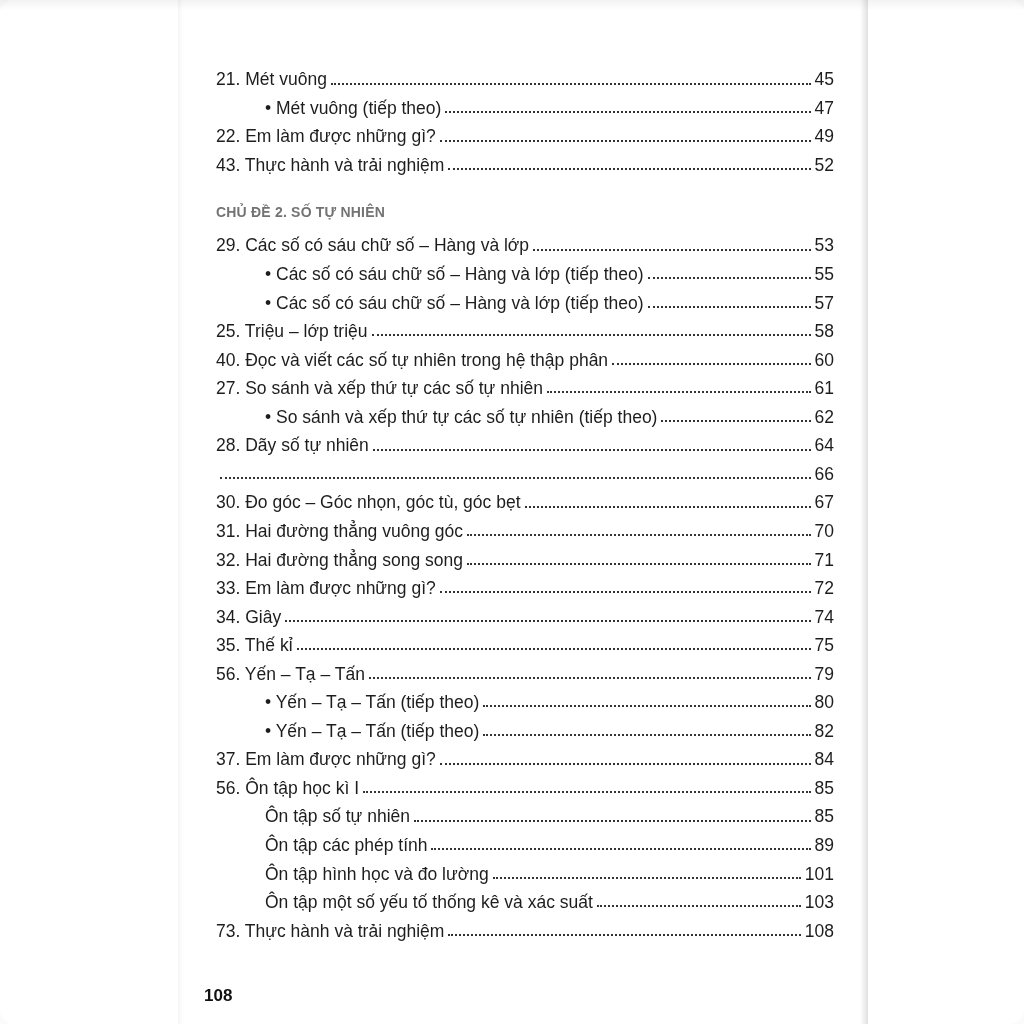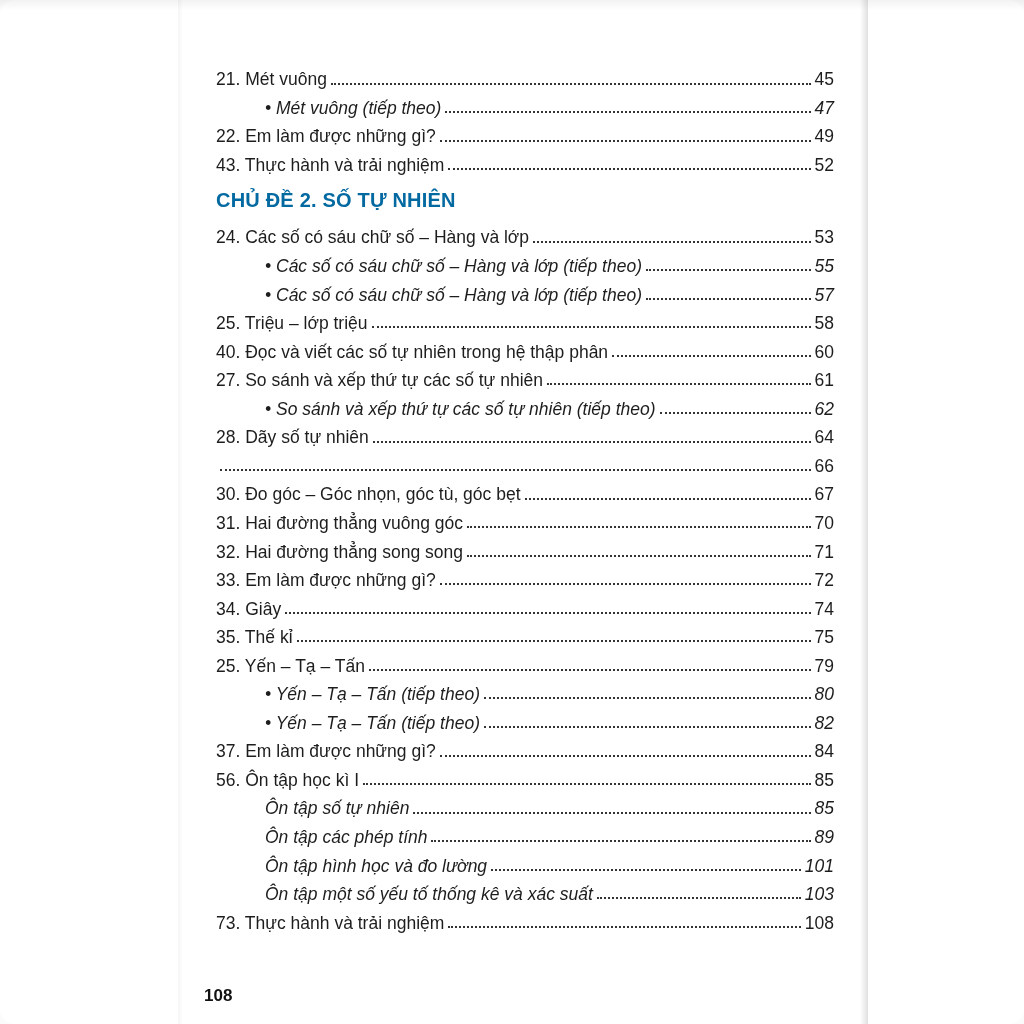--- a/index.html
+++ b/index.html
@@ -32,35 +32,35 @@
     position:absolute; left:216px; top:64px; width:618px;
   }
   .row {
     height:28.55px;
     display:flex;
     align-items:flex-end;
     padding-bottom:3px;
     font-size:17.5px;
     line-height:1.1;
   }
-  .row.ind1 { padding-left:49px;font-style:italic; }
+  .row.ind1 { padding-left:49px; }
   .label { white-space:nowrap; }
   .dots {
     flex:1;
     border-bottom:2.5px dotted #333333;
     margin:0 4px 5px 4px;
     min-width:12px;
   }
   .pnum { white-space:nowrap; }
   .toc-heading {
     font-weight:bold;
-    font-size:20px;
+    font-size:14px;
     letter-spacing:0.2px;
-    margin:11px 0 10px 0;
-    color:#0369a1;
+    margin:26px 0 10px 0;
+    color:#737373;
   }
   .footer-pagenum {
     position:absolute;
     left:204px;
     top:986px;
     font-size:17px;
     font-weight:bold;
     color:#111111;
   }
 </style>
@@ -88,21 +88,21 @@
         <span class="dots"></span>
         <span class="pnum">49</span>
       </div>
       <div class="row ind0">
         <span class="label">43. Thực hành và trải nghiệm</span>
         <span class="dots"></span>
         <span class="pnum">52</span>
       </div>
       <div class="toc-heading">CHỦ ĐỀ 2. SỐ TỰ NHIÊN</div>
       <div class="row ind0">
-        <span class="label">24. Các số có sáu chữ số – Hàng và lớp</span>
+        <span class="label">29. Các số có sáu chữ số – Hàng và lớp</span>
         <span class="dots"></span>
         <span class="pnum">53</span>
       </div>
       <div class="row ind1">
         <span class="label">• Các số có sáu chữ số – Hàng và lớp (tiếp theo)</span>
         <span class="dots"></span>
         <span class="pnum">55</span>
       </div>
       <div class="row ind1">
         <span class="label">• Các số có sáu chữ số – Hàng và lớp (tiếp theo)</span>
@@ -162,21 +162,21 @@
         <span class="label">34. Giây</span>
         <span class="dots"></span>
         <span class="pnum">74</span>
       </div>
       <div class="row ind0">
         <span class="label">35. Thế kỉ</span>
         <span class="dots"></span>
         <span class="pnum">75</span>
       </div>
       <div class="row ind0">
-        <span class="label">25. Yến – Tạ – Tấn</span>
+        <span class="label">56. Yến – Tạ – Tấn</span>
         <span class="dots"></span>
         <span class="pnum">79</span>
       </div>
       <div class="row ind1">
         <span class="label">• Yến – Tạ – Tấn (tiếp theo)</span>
         <span class="dots"></span>
         <span class="pnum">80</span>
       </div>
       <div class="row ind1">
         <span class="label">• Yến – Tạ – Tấn (tiếp theo)</span>

